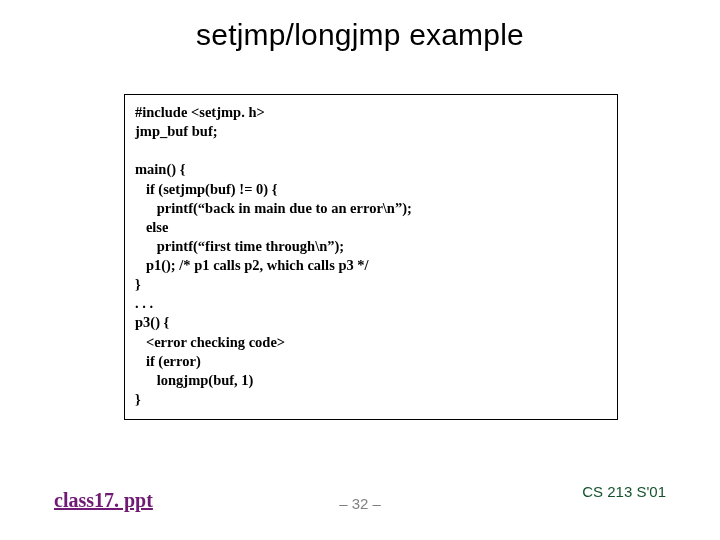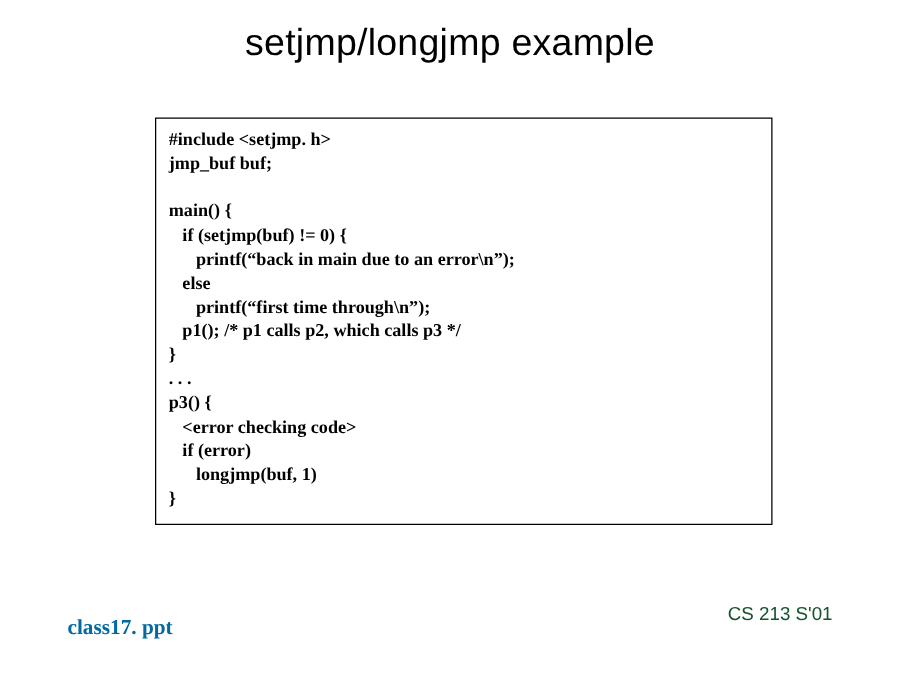--- a/index.html
+++ b/index.html
@@ -45,22 +45,23 @@
     line-height: 1.32;
     white-space: pre;
     color: #000;
   }
   .footer-left {
     position: absolute;
     left: 54px;
     bottom: 28px;
     font-family: Georgia, "Times New Roman", Times, serif;
     font-weight: bold;
-    font-size: 17px;
-    color: #0369a1;
+    font-size: 20px;
+    color: #701a75;
+    text-decoration: underline;
   }
   .footer-center {
     position: absolute;
     left: 0;
     right: 0;
     bottom: 28px;
     text-align: center;
     font-family: Arial, Helvetica, sans-serif;
     font-size: 15px;
     color: #808080;
@@ -93,14 +94,15 @@
 }
 . . .
 p3() {
    &lt;error checking code&gt;
    if (error)
       longjmp(buf, 1)
 }</pre>
   </div>
 
   <div class="footer-left">class17. ppt</div>
+  <div class="footer-center">– 32 –</div>
   <div class="footer-right">CS 213 S'01</div>
 </div>
 
 </body></html>

